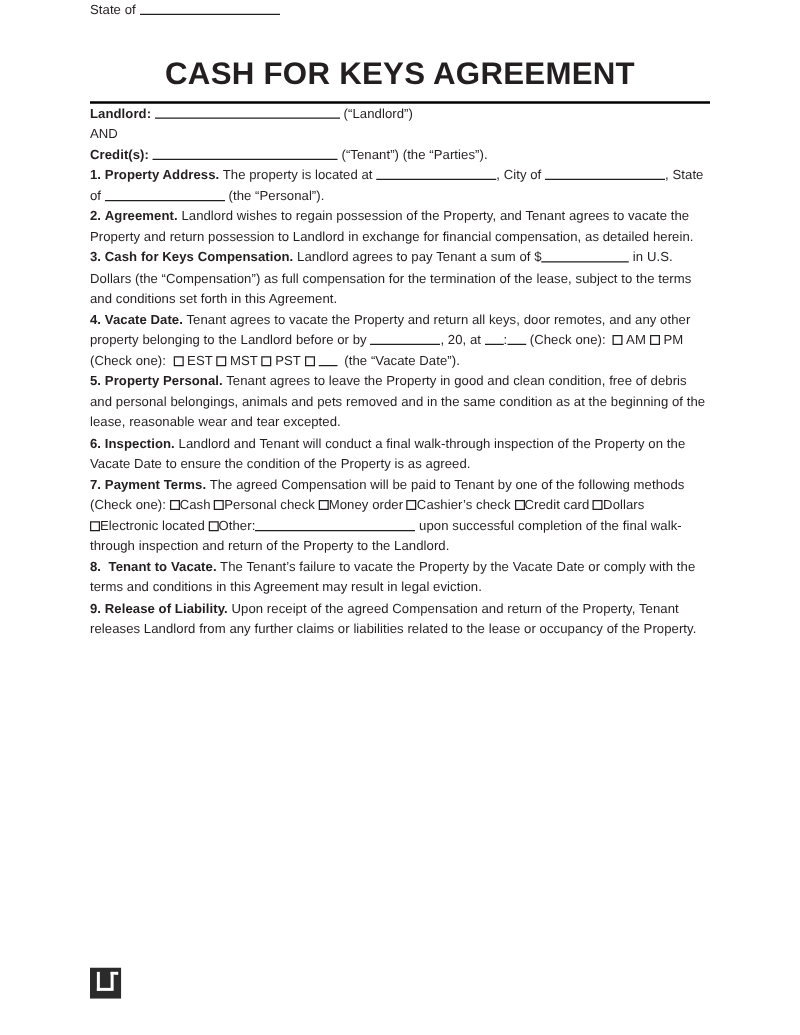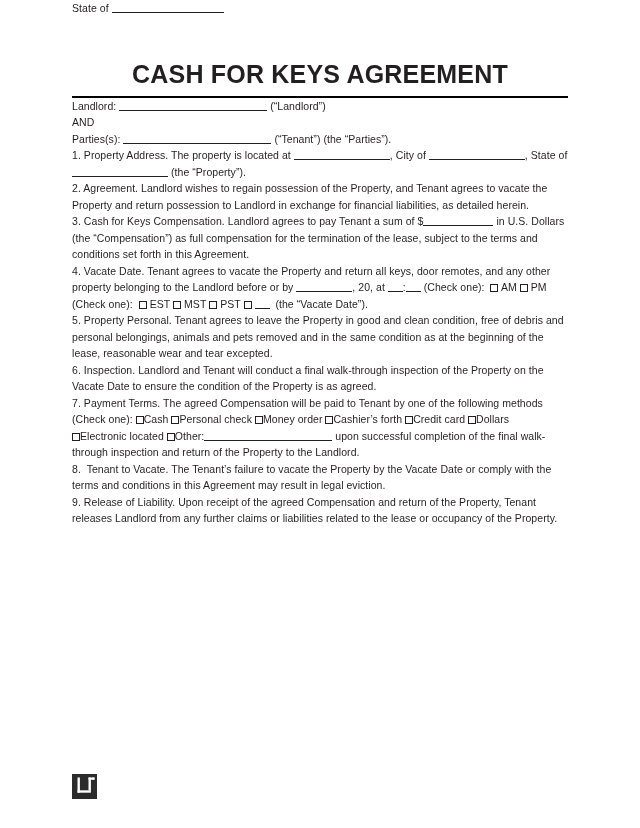--- a/index.html
+++ b/index.html
@@ -38,21 +38,21 @@
     margin-top: 72px;
     letter-spacing: 0.01em;
   }
 
   
   .doc-title {
     text-align: center;
     font-size: 25px;
     font-weight: bold;
     letter-spacing: 0.2px;
-    margin-top: 42px;
+    margin-top: 27px;
     line-height: 30px;
     white-space: nowrap;
   }
 
   .title-rule {
     border: 0;
     border-top: 2.4px solid #000000;
     margin: 7px 0 0 0;
     width: 100%;
   }
@@ -64,21 +64,21 @@
     margin: 0;
     text-align: left;
     letter-spacing: 0.005em;
   }
 
   .gap-intro { margin-top: 18px; }
   .gap-party { margin-top: 19px; }
   .gap-and   { margin-top: 19px; }
   .gap-sec   { margin-top: 20px; }
 
-  b, .b { font-weight: normal; }
+  b, .b { font-weight: bold; }
 
   
   .blank {
     display: inline-block;
     border-bottom: 1.3px solid #231f20;
     vertical-align: baseline;
     height: 10px;
     margin-bottom: -1px;
   }
   .bl-state   { width: 112px; }
@@ -124,29 +124,29 @@
     <div class="doc-title">CASH FOR KEYS AGREEMENT</div>
     <hr class="title-rule">
 
 
     <p class="para gap-party"><b>Landlord:</b>
       <span class="blank bl-name"></span>
       <span>(“Landlord”)</span></p>
 
     <p class="para gap-and">AND</p>
 
-    <p class="para gap-party"><b>Parties(s):</b>
+    <p class="para gap-party"><b>Credit(s):</b>
       <span class="blank bl-name"></span>
       <span>(“Tenant”) (the “Parties”).</span></p>
 
     <p class="para gap-sec"><b>1.</b>
-      <b>Property Address.</b><span> The property is located at </span><span class="blank bl-addr"></span><span>, City of </span><span class="blank bl-city"></span><span>, State of </span><span class="blank bl-st"></span><span> (the “Property”).</span></p>
+      <b>Property Address.</b><span> The property is located at </span><span class="blank bl-addr"></span><span>, City of </span><span class="blank bl-city"></span><span>, State of </span><span class="blank bl-st"></span><span> (the “Personal”).</span></p>
 
     <p class="para gap-sec"><b>2.</b>
-      <b>Agreement.</b><span> Landlord wishes to regain possession of the Property, and Tenant agrees to vacate the Property and return possession to Landlord in exchange for financial liabilities, as detailed herein.</span></p>
+      <b>Agreement.</b><span> Landlord wishes to regain possession of the Property, and Tenant agrees to vacate the Property and return possession to Landlord in exchange for financial compensation, as detailed herein.</span></p>
 
     <p class="para gap-sec"><b>3.</b>
       <b>Cash for Keys Compensation.</b><span> Landlord agrees to pay Tenant a sum of $</span><span class="blank bl-amount"></span><span> in U.S. Dollars (the “Compensation”) as full compensation for the termination of the lease, subject to the terms and conditions set forth in this Agreement.</span></p>
 
     <p class="para gap-sec"><b>4.</b>
       <b>Vacate Date.</b><span> Tenant agrees to vacate the Property and return all keys, door remotes, and any other property belonging to the Landlord before or by </span><span class="blank bl-vdate"></span><span>, 20, at </span><span class="blank bl-tiny"></span><span>:</span><span class="blank bl-tiny"></span><span> (Check one):&nbsp; </span><span class="cbx"></span>
       <span>AM</span>
       <span class="cbx"></span>
       <span>PM</span><br><span>(Check one):&nbsp; </span><span class="cbx"></span>
       <span>EST</span>
@@ -160,21 +160,21 @@
     <p class="para gap-sec"><b>5.</b>
       <b>Property Personal.</b><span> Tenant agrees to leave the Property in good and clean condition, free of debris and personal belongings, animals and pets removed and in the same condition as at the beginning of the lease, reasonable wear and tear excepted.</span></p>
 
     <p class="para gap-sec"><b>6.</b>
       <b>Inspection.</b><span> Landlord and Tenant will conduct a final walk-through inspection of the Property on the Vacate Date to ensure the condition of the Property is as agreed.</span></p>
 
     <p class="para gap-sec"><b>7.</b>
       <b>Payment Terms.</b><span> The agreed Compensation will be paid to Tenant by one of the following methods (Check one): </span><span class="cbx"></span><span>Cash</span>
       <span class="cbx"></span><span>Personal check</span>
       <span class="cbx"></span><span>Money order</span>
-      <span class="cbx"></span><span>Cashier’s forth</span>
+      <span class="cbx"></span><span>Cashier’s check</span>
       <span class="cbx"></span><span>Credit card</span>
       <span class="cbx"></span><span>Dollars</span><br><span class="cbx"></span><span>Electronic located</span>
       <span class="cbx"></span><span>Other:</span><span class="blank bl-other"></span><span> upon successful completion of the final walk-through inspection and return of the Property to the Landlord.</span></p>
 
     <p class="para gap-sec"><b>8.</b>&nbsp;
       <b>Tenant to Vacate.</b><span> The Tenant’s failure to vacate the Property by the Vacate Date or comply with the terms and conditions in this Agreement may result in legal eviction.</span></p>
 
     <p class="para gap-sec"><b>9.</b>
       <b>Release of Liability.</b><span> Upon receipt of the agreed Compensation and return of the Property, Tenant releases Landlord from any further claims or liabilities related to the lease or occupancy of the Property.</span></p>
 

